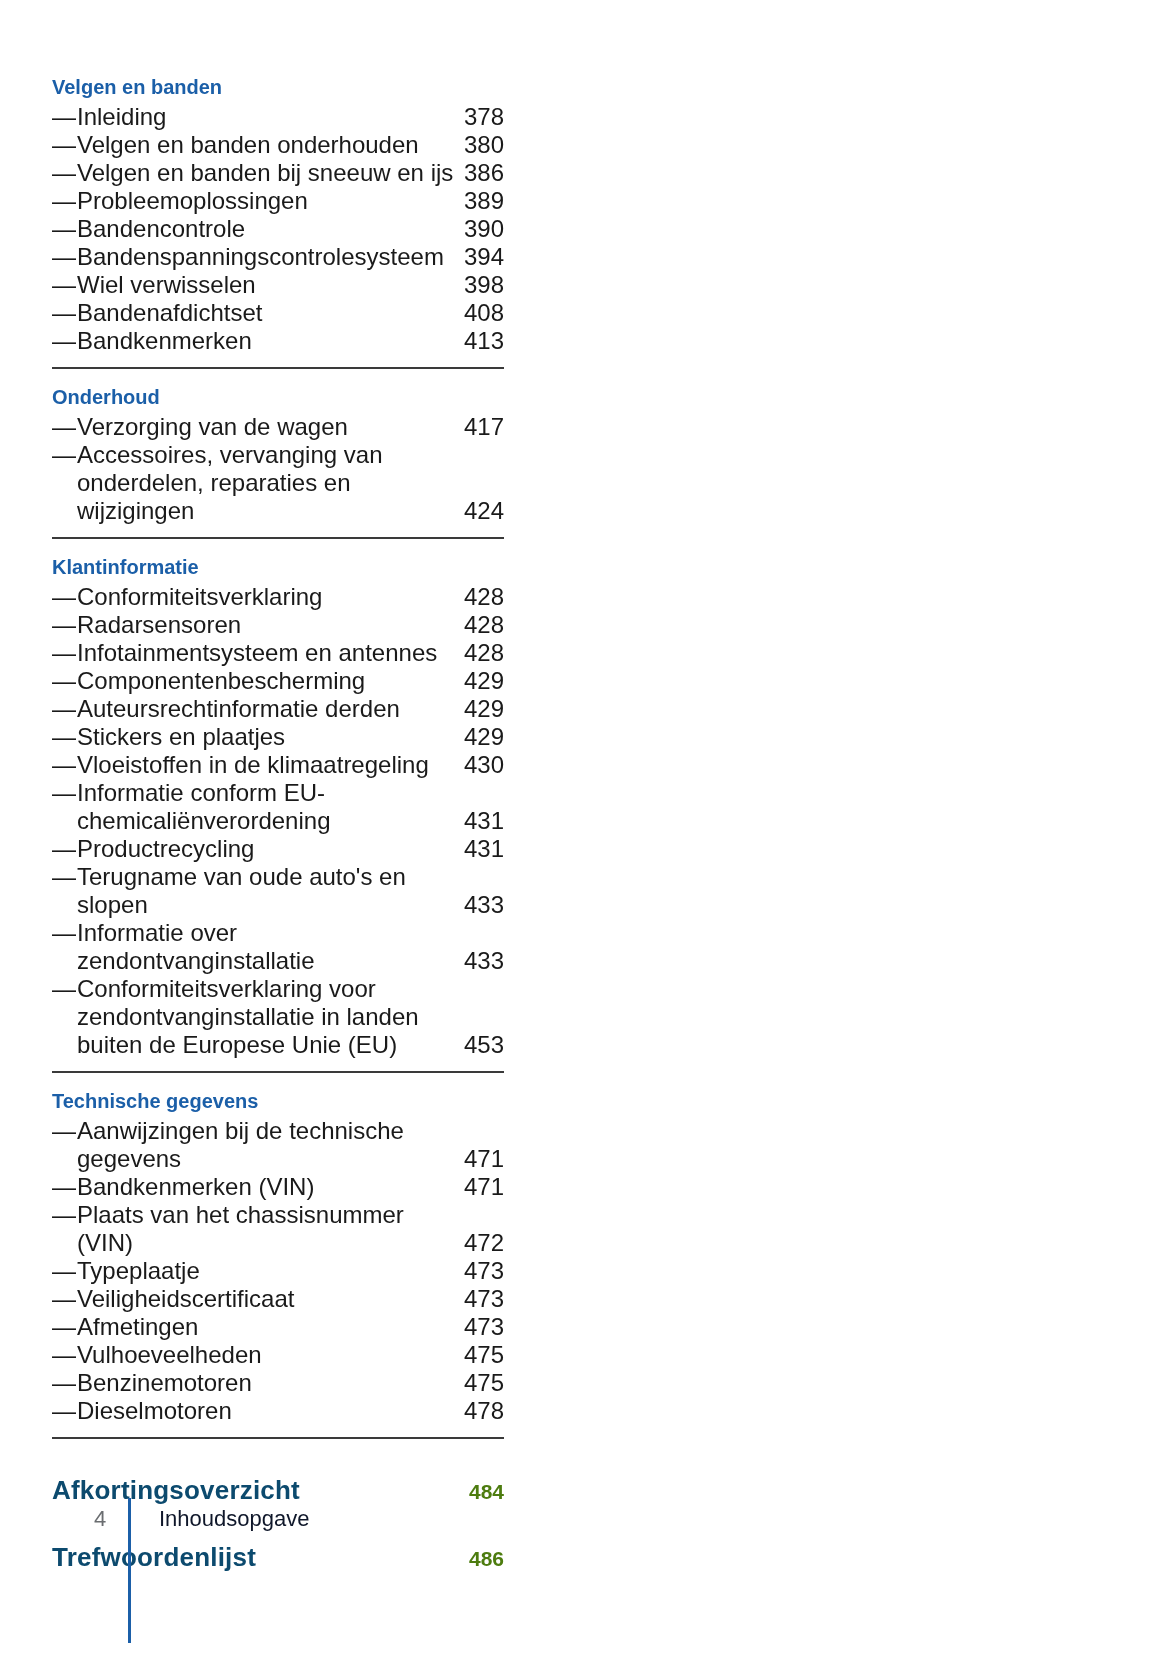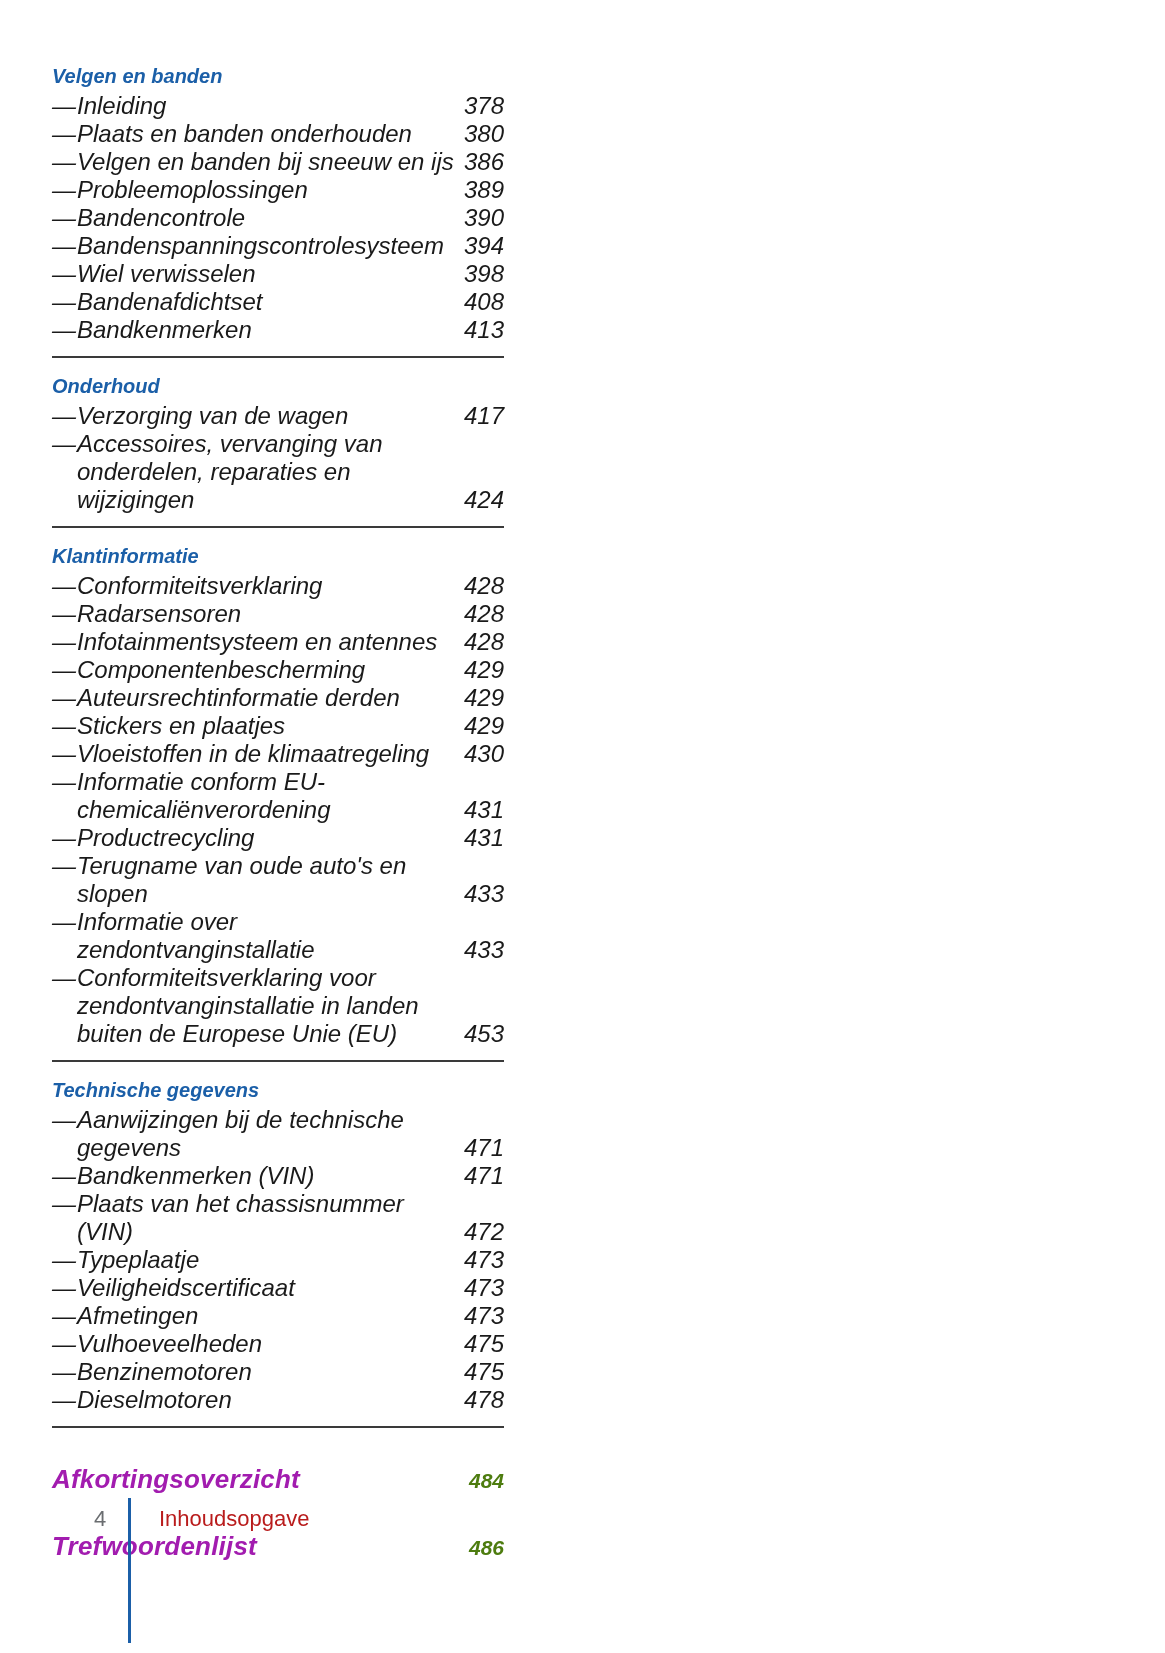--- a/index.html
+++ b/index.html
@@ -9,23 +9,22 @@
     width: 1165px;
     height: 1653px;
     background: #ffffff;
     font-family: "Liberation Sans", sans-serif;
     color: #1a1a1a;
     overflow: hidden;
   }
   .content {
     position: absolute;
     left: 52px;
-    top: 62px;
+    top: 73px;
     width: 452px;
-    font-style: italic;
   }
   .toc-section {
     border-bottom: 2px solid #3a3a3a;
     padding-bottom: 12px;
     margin-bottom: 14px;
   }
   .section-title {
     color: #1b5fa8;
     font-size: 20px;
     font-weight: bold;
@@ -57,21 +56,21 @@
   }
   .major-entry {
     display: flex;
     align-items: baseline;
     margin-top: 36px;
   }
   .major-title {
     flex: 1;
     font-size: 26px;
     font-weight: bold;
-    color: #a21caf;
+    color: #0c4a6e;
     letter-spacing: 0.2px;
   }
   .major-page {
     font-size: 21px;
     font-weight: bold;
     color: #4d7c0f;
   }
   .footer {
     position: absolute;
     left: 94px;
@@ -86,40 +85,40 @@
     padding-top: 8px;
     width: 26px;
   }
   .footer-bar {
     width: 3px;
     background: #1b5fa8;
     margin: 0 28px 0 8px;
   }
   .footer-label {
     font-size: 22px;
-    color: #b91c1c;
+    color: #0f172a;
     padding-top: 8px;
   }
 </style>
 </head>
 <body>
 
 <div class="page">
   <div class="content">
     <div id="sections-container">
   <section class="toc-section">
     <h2 class="section-title">Velgen en banden</h2>
     <ul class="section-items">
   <li class="toc-item">
     <span class="item-label">Inleiding</span>
     <span class="item-page">378</span>
   </li>
 
   <li class="toc-item">
-    <span class="item-label">Plaats en banden onderhouden</span>
+    <span class="item-label">Velgen en banden onderhouden</span>
     <span class="item-page">380</span>
   </li>
 
   <li class="toc-item">
     <span class="item-label">Velgen en banden bij sneeuw en ijs</span>
     <span class="item-page">386</span>
   </li>
 
   <li class="toc-item">
     <span class="item-label">Probleemoplossingen</span>

